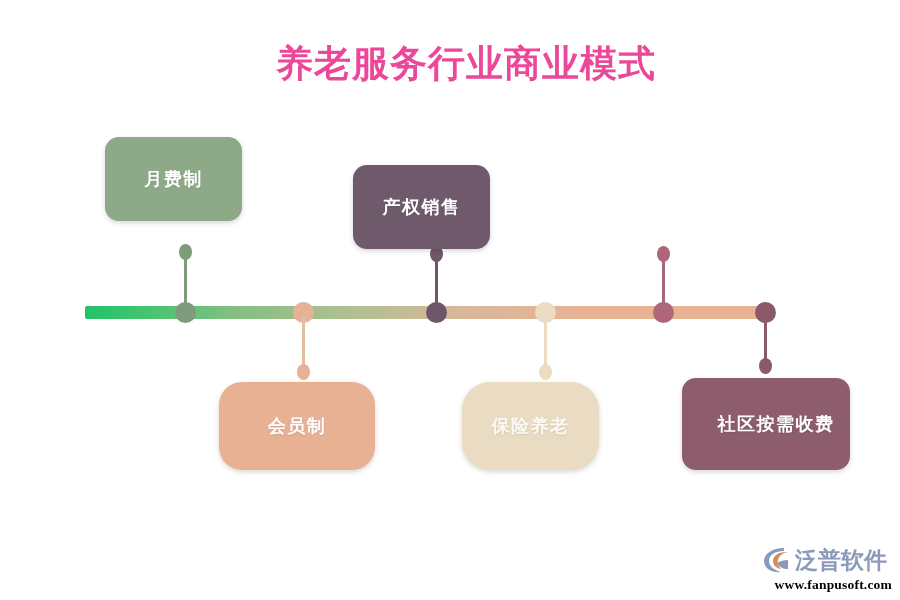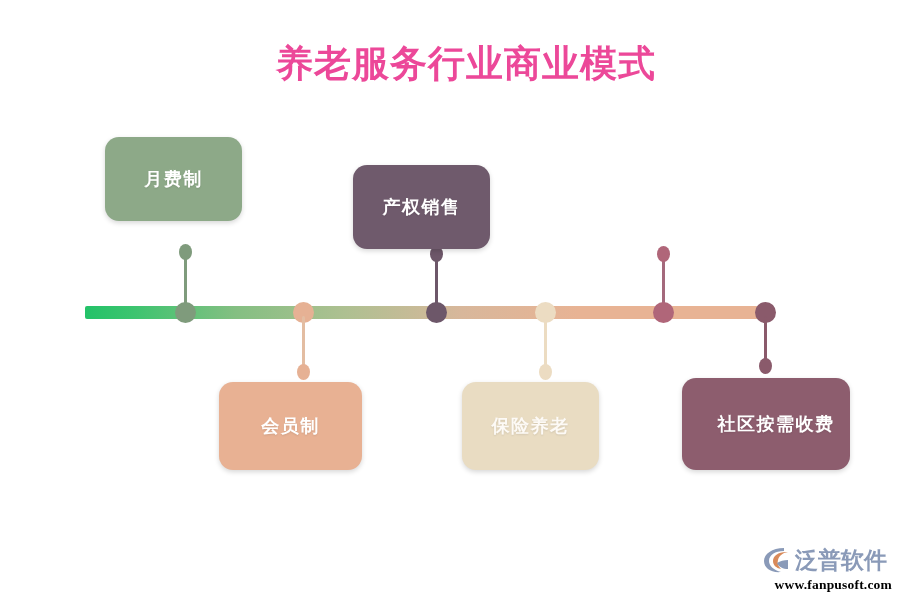--- a/index.html
+++ b/index.html
@@ -157,39 +157,39 @@
   </div>
   <div class="card" style="left:105px; top:137px; width:137px; height:84px; background:#8da988;">
     <span class="card-label">月费制</span>
   </div>
 
   <div class="connector" style="left:303px; top:0;">
     <div class="node-big" style="top:302px; background:#e6b194;"></div>
     <div class="conn-line" style="left:-1px; top:316px; height:52px; background:#e3bda2;"></div>
     <div class="node-small" style="top:364px; background:#e6b194;"></div>
   </div>
-  <div class="card" style="left:219px; top:382px; width:143px; height:88px; background:#e8b193;">
+  <div class="card" style="left:219px; top:382px; width:156px; height:88px; background:#e8b193;border-radius:23px;">
     <span class="card-label">会员制</span>
   </div>
 
   <div class="connector" style="left:436px; top:0;">
     <div class="conn-line" style="left:-1px; top:256px; height:56px; background:#6d5769;"></div>
     <div class="node-small" style="top:246px; background:#6d5769;"></div>
     <div class="node-big" style="top:302px; background:#6d5769;"></div>
   </div>
   <div class="card" style="left:353px; top:137px; width:137px; height:84px; background:#6f5a6c;margin-top:28px;">
     <span class="card-label">产权销售</span>
   </div>
 
   <div class="connector" style="left:545px; top:0;">
     <div class="node-big" style="top:302px; background:#ecdcc2;"></div>
     <div class="conn-line" style="left:-1px; top:316px; height:52px; background:#ecdcc2;"></div>
     <div class="node-small" style="top:364px; background:#ecdcc2;"></div>
   </div>
-  <div class="card" style="left:462px; top:382px; width:137px; height:88px; background:#e9dcc2;">
+  <div class="card" style="left:462px; top:382px; width:137px; height:88px; background:#e9dcc2;border-radius:28px;">
     <span class="card-label dim">保险养老</span>
   </div>
 
   <div class="connector" style="left:663px; top:0;">
     <div class="conn-line" style="left:-1px; top:256px; height:56px; background:#a4697c;"></div>
     <div class="node-small" style="top:246px; background:#b06679;"></div>
     <div class="node-big" style="top:302px; background:#b06679;"></div>
   </div>
 
   <div class="connector" style="left:765px; top:0;">

